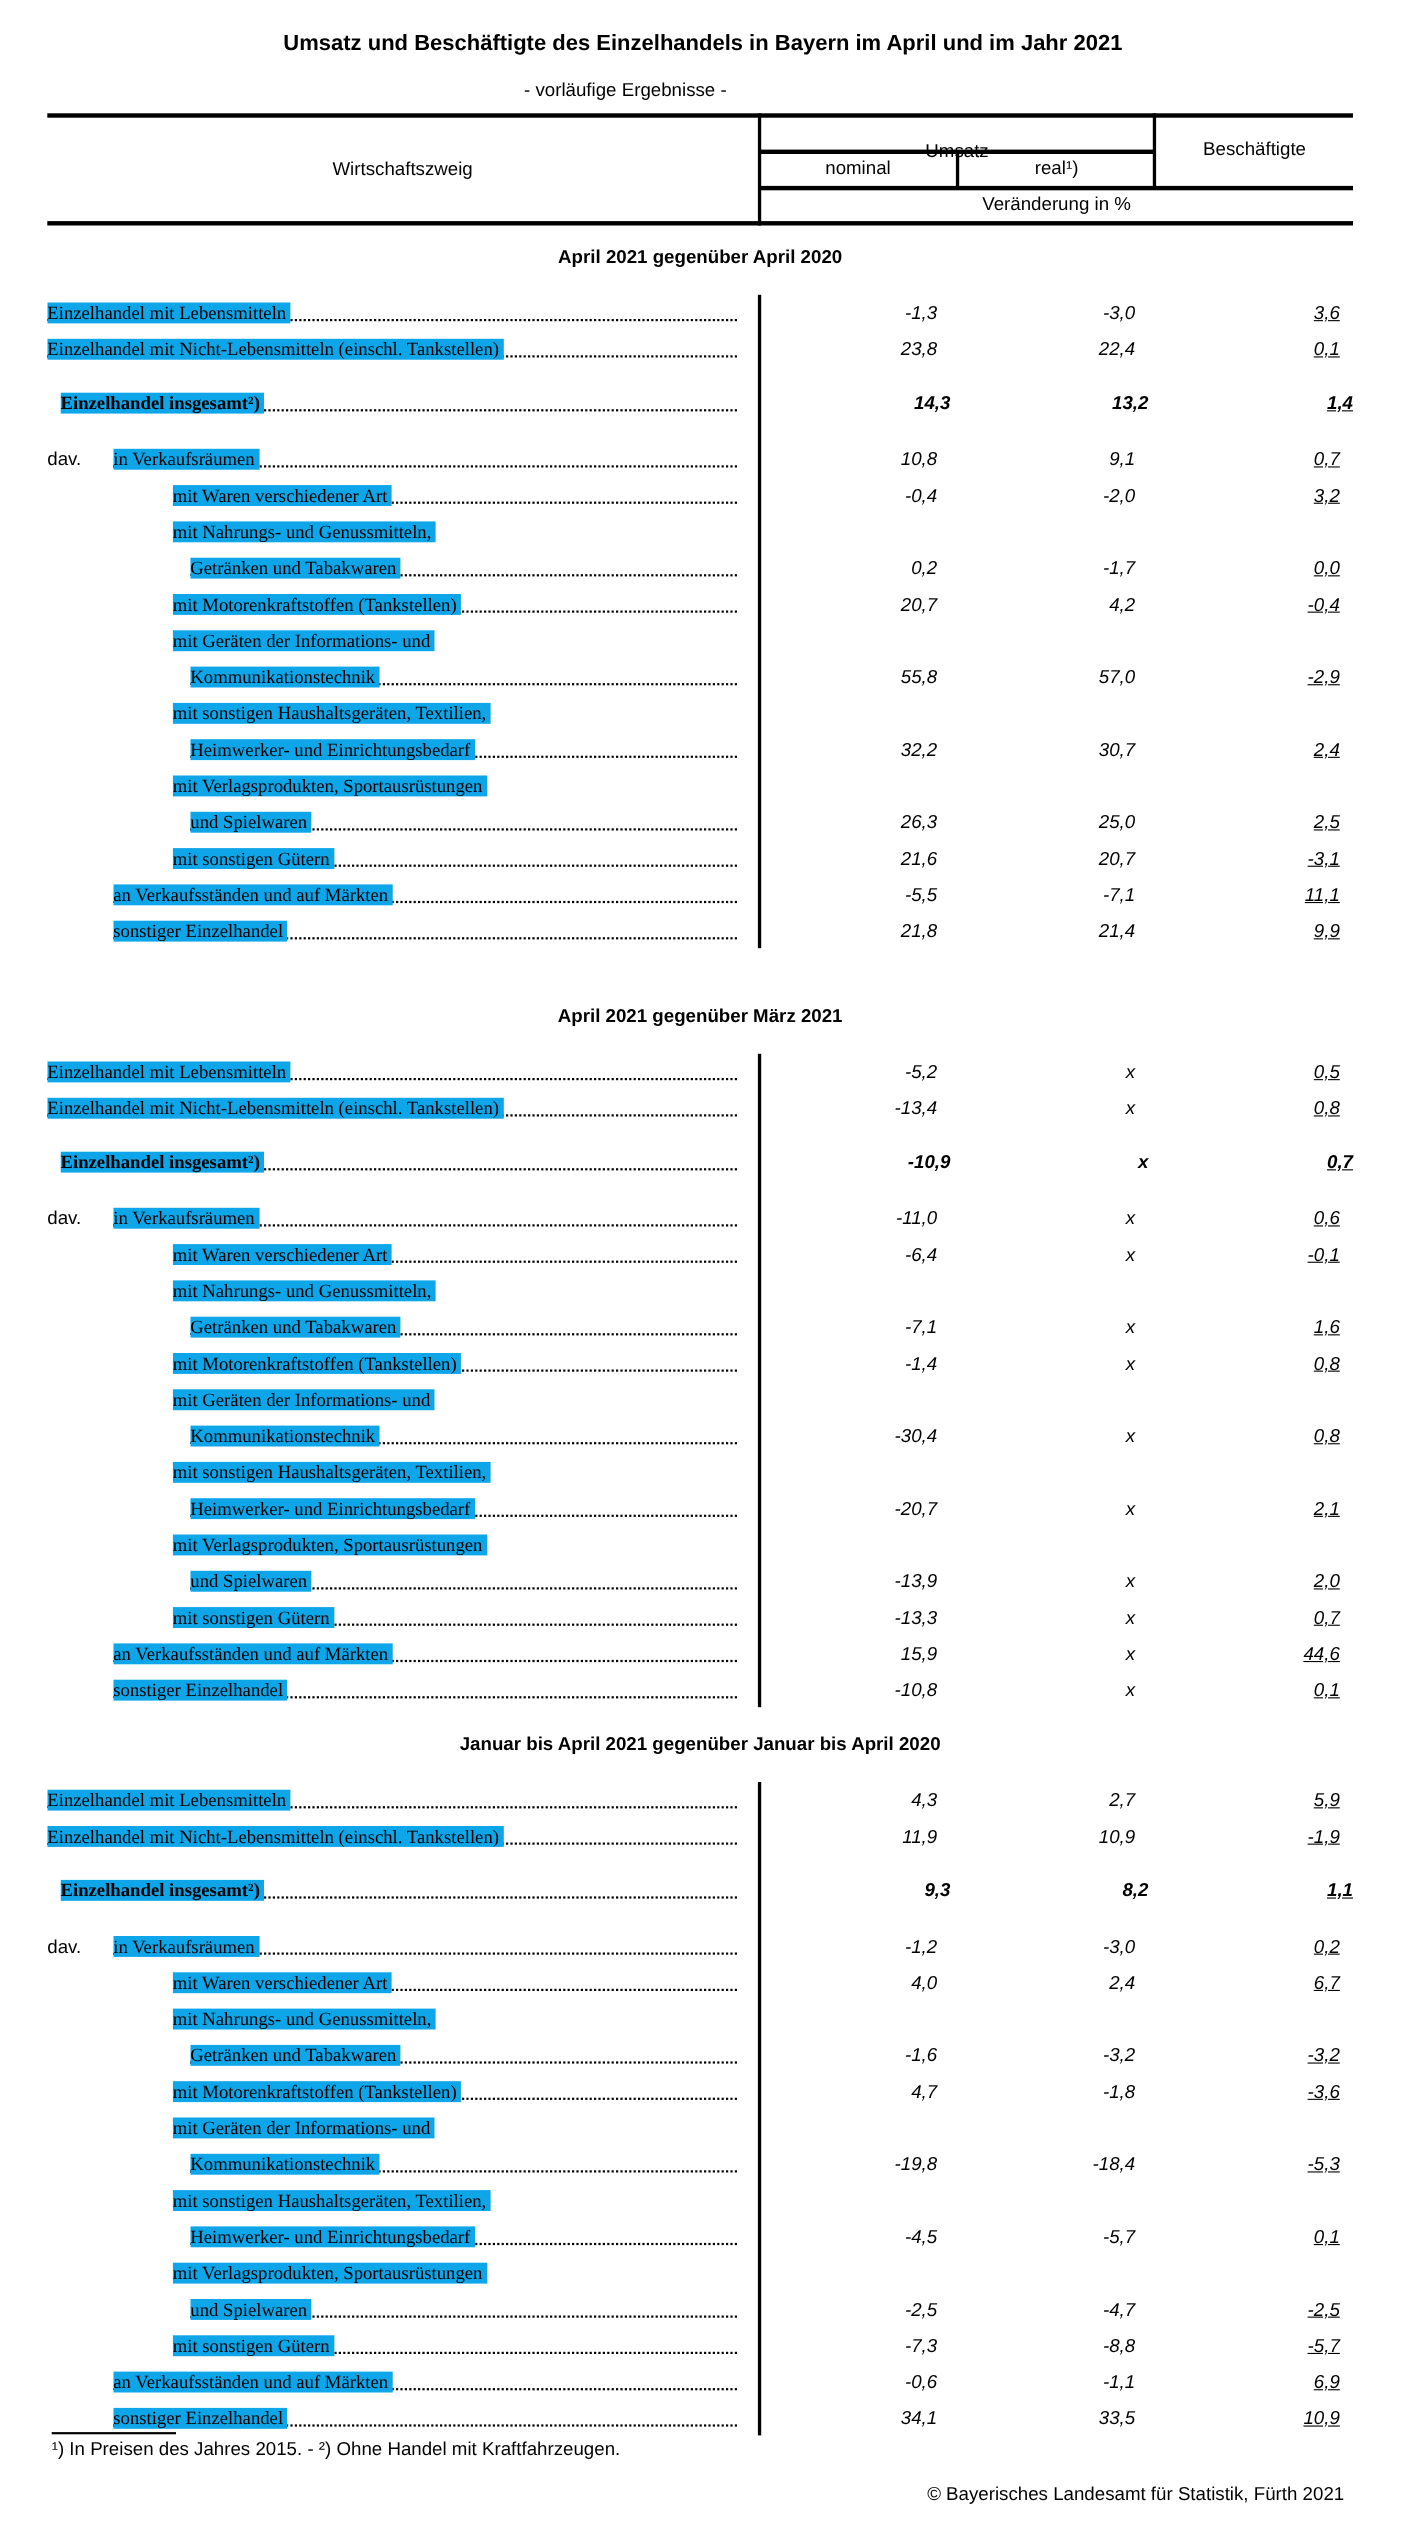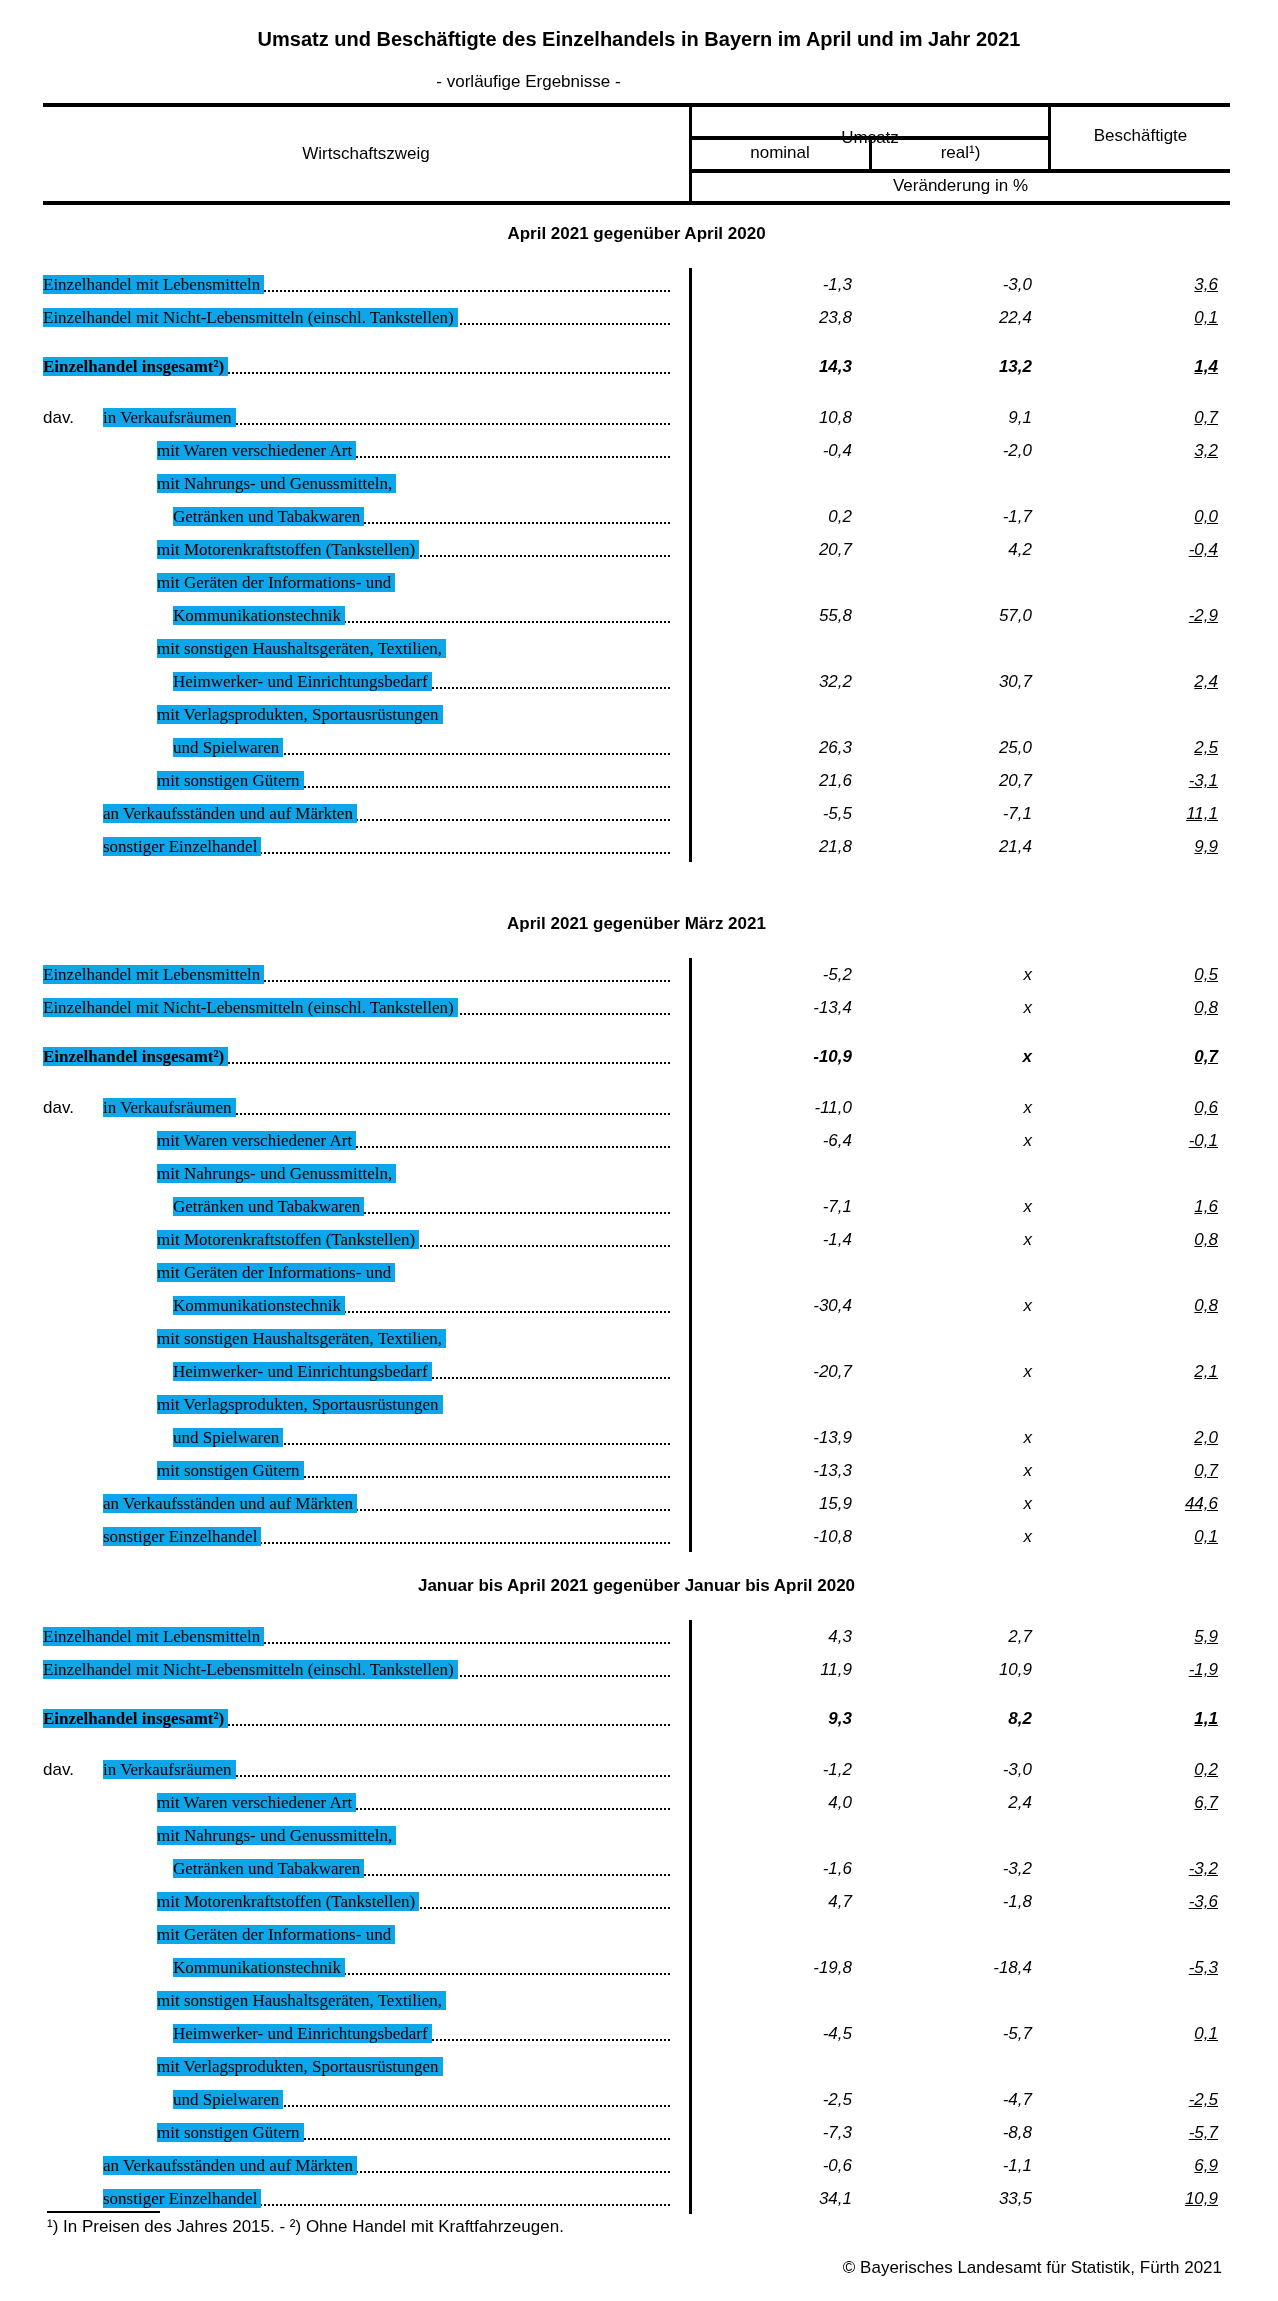--- a/index.html
+++ b/index.html
@@ -14,29 +14,29 @@
   .sec-head { position: absolute; left: 43px; width: 1187px; text-align: center; font-weight: bold; font-size: 17px; }
   .row { position: absolute; left: 0; width: 1278px; height: 24px; font-size: 17px; line-height: 24px; }
   .label { position: absolute; right: 608px; overflow: hidden; white-space: nowrap; }
   .label .txt { background: #0ea5e9; padding-right: 4px; position: relative; z-index: 1; font-family: Liberation Serif, serif; }
   .label .dots { position: absolute; left: 0; right: 0; bottom: 5px; border-bottom: 2px dotted #000; z-index: 0; }
   .prefix { position: absolute; left: 43px; }
   .num { position: absolute; text-align: right; font-style: italic; width: 120px; }
   .n1 { left: 732px; }
   .n2 { left: 912px; }
   .n3 { left: 1098px; text-decoration: underline; }
-  .bold { font-weight: bold; }
+  .bold { font-weight: bold; margin-left: 12px; }
   .footnote { position: absolute; left: 47px; top: 2217px; font-size: 17px; }
   .copyright { position: absolute; right: 56px; top: 2258px; font-size: 17px; }
 </style>
 </head>
 <body>
 
 <div class="title">Umsatz und Beschäftigte des Einzelhandels in Bayern im April und im Jahr 2021</div>
-<div class="subtitle" style="width:1057px;">- vorläufige Ergebnisse -</div>
+<div class="subtitle" style="width:1057px;margin-left:40px;">- vorläufige Ergebnisse -</div>
 
 <div>
   <div class="hline" style="left:43px; top:103px; width:1187px; height:4px;"></div>
   <div class="hline" style="left:691px; top:136px; width:358px; height:4px;"></div>
   <div class="hline" style="left:691px; top:169px; width:539px; height:4px;"></div>
   <div class="hline" style="left:43px; top:201px; width:1187px; height:4px;"></div>
   <div class="vline" style="left:689px; top:103px; width:3px; height:102px;"></div>
   <div class="vline" style="left:869px; top:138px; width:3px; height:33px;"></div>
   <div class="vline" style="left:1048px; top:103px; width:3px; height:68px;"></div>
 

